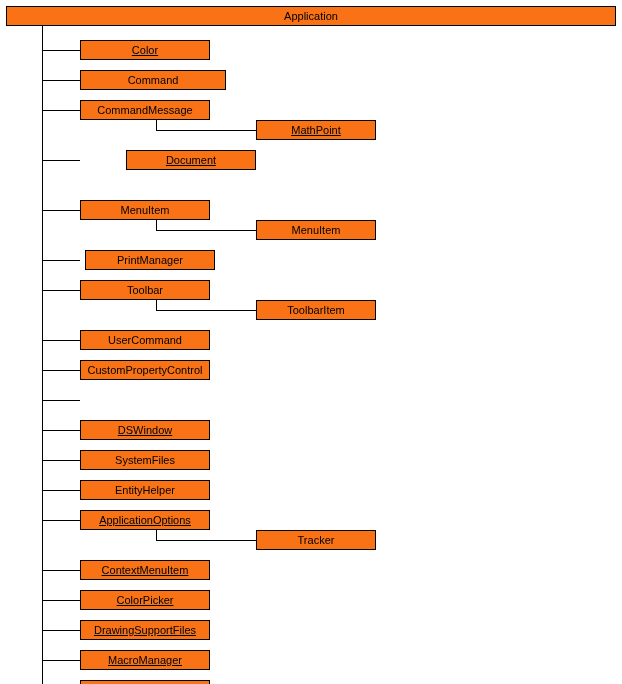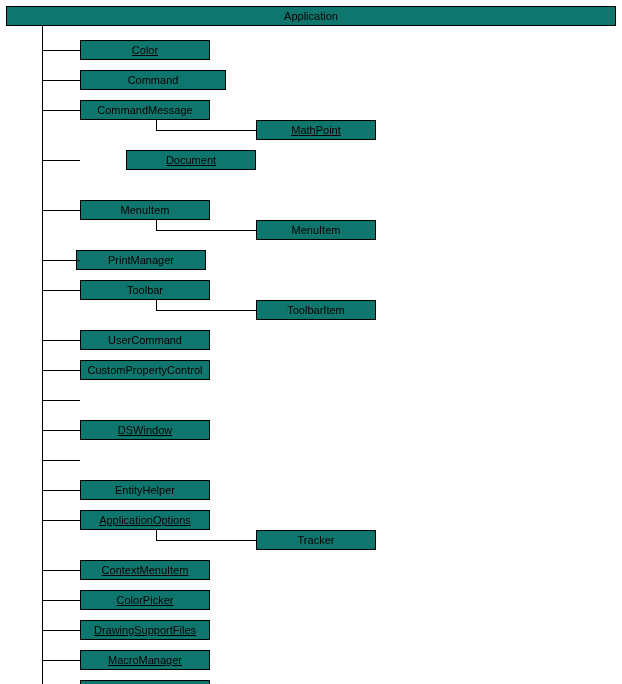--- a/index.html
+++ b/index.html
@@ -13,21 +13,21 @@
     position: relative;
   }
   .stage {
     position: relative;
     width: 622px;
     height: 684px;
   }
   .node {
     position: absolute;
     border: 1px solid #000;
-    background: #0f766e;
+    background: #f97316;
     box-sizing: border-box;
     display: flex;
     align-items: center;
     justify-content: center;
     height: 20px;
     padding: 0 6px;
     white-space: nowrap;
     color: #000;
   }
   .node.root {
@@ -72,21 +72,21 @@
     <div class="line hline" style="left: 42px; top: 160px; width: 38px;"></div>
     <div class="node" style="left: 80px; top: 200px; width: 130px;">
       <span>MenuItem</span>
     </div>
     <div class="line hline" style="left: 42px; top: 210px; width: 38px;"></div>
     <div class="node" style="left: 256px; top: 220px; width: 120px;">
       <span>MenuItem</span>
     </div>
     <div class="line vline" style="left: 156px; top: 220px; height: 10px;"></div>
     <div class="line hline" style="left: 156px; top: 230px; width: 100px;"></div>
-    <div class="node" style="left: 76px; top: 250px; width: 130px;">
+    <div class="node" style="left: 85px; top: 250px; width: 130px;">
       <span>PrintManager</span>
     </div>
     <div class="line hline" style="left: 42px; top: 260px; width: 38px;"></div>
     <div class="node" style="left: 80px; top: 280px; width: 130px; justify-content: center;">
       <span>Toolbar</span>
     </div>
     <div class="line hline" style="left: 42px; top: 290px; width: 38px;"></div>
     <div class="node" style="left: 256px; top: 300px; width: 120px;">
       <span>ToolbarItem</span>
     </div>
@@ -98,20 +98,23 @@
     <div class="line hline" style="left: 42px; top: 340px; width: 38px;"></div>
     <div class="node" style="left: 80px; top: 360px; width: 130px;">
       <span>CustomPropertyControl</span>
     </div>
     <div class="line hline" style="left: 42px; top: 370px; width: 38px;"></div>
     <div class="line hline" style="left: 42px; top: 400px; width: 38px;"></div>
     <div class="node underline" style="left: 80px; top: 420px; width: 130px;">
       <span>DSWindow</span>
     </div>
     <div class="line hline" style="left: 42px; top: 430px; width: 38px;"></div>
+    <div class="node" style="left: 80px; top: 450px; width: 130px;">
+      <span>SystemFiles</span>
+    </div>
     <div class="line hline" style="left: 42px; top: 460px; width: 38px;"></div>
     <div class="node" style="left: 80px; top: 480px; width: 130px;">
       <span>EntityHelper</span>
     </div>
     <div class="line hline" style="left: 42px; top: 490px; width: 38px;"></div>
     <div class="node underline" style="left: 80px; top: 510px; width: 130px;">
       <span>ApplicationOptions</span>
     </div>
     <div class="line hline" style="left: 42px; top: 520px; width: 38px;"></div>
     <div class="node" style="left: 256px; top: 530px; width: 120px;">

